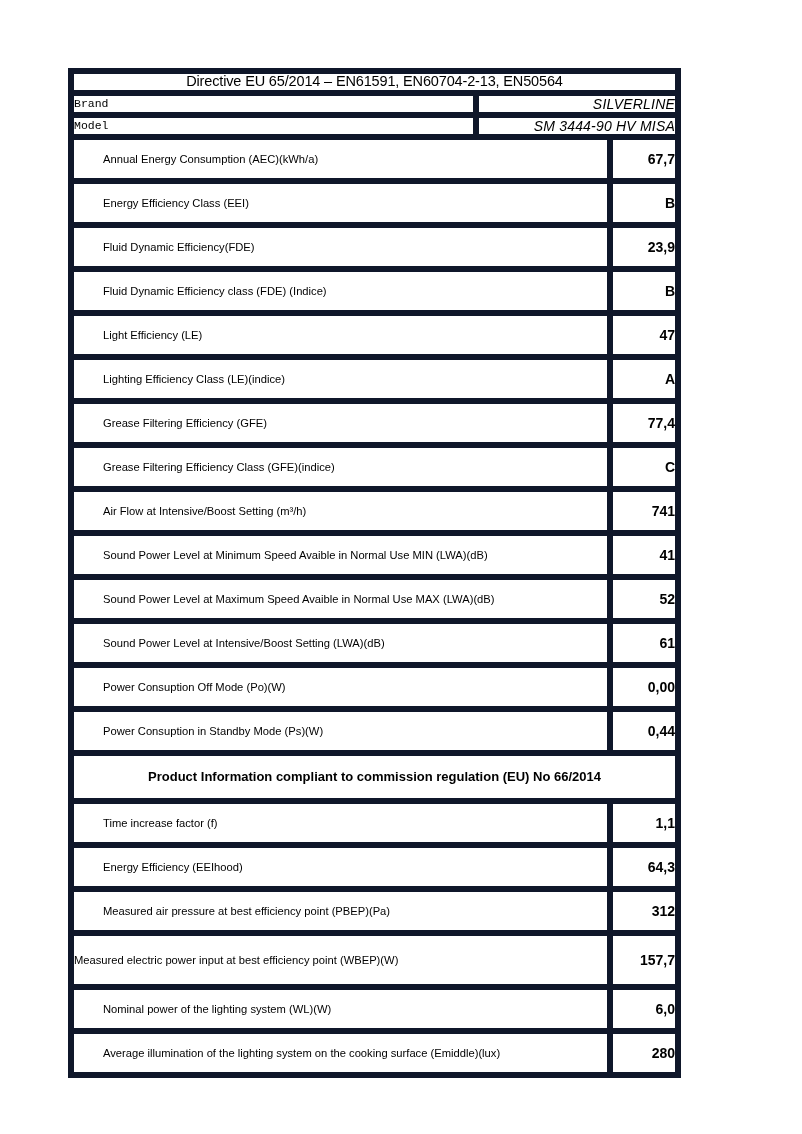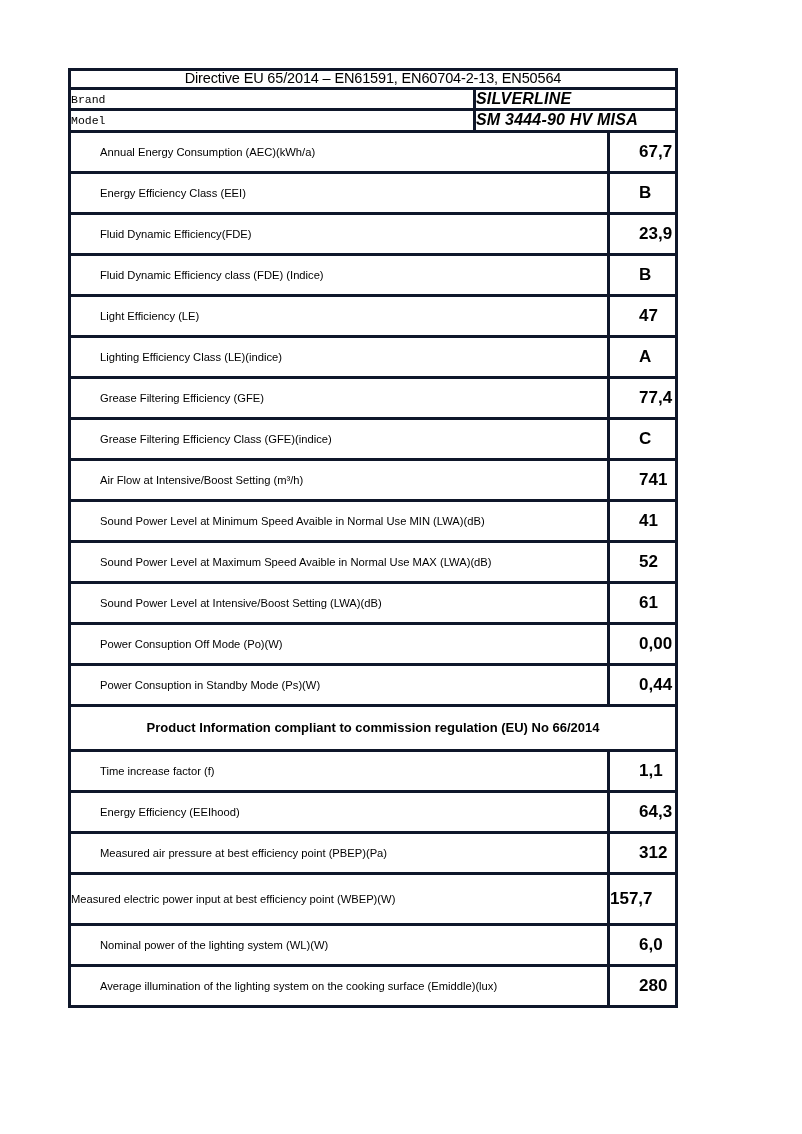--- a/index.html
+++ b/index.html
@@ -23,21 +23,21 @@
     width: 607px;
   }
 
   table.fiche {
     border-collapse: collapse;
     width: 607px;
     table-layout: fixed;
   }
 
   table.fiche td {
-    border: 3px solid #0f172a;
+    border: 6px solid #0f172a;
     padding: 0;
     vertical-align: middle;
   }
 
   
   .title-row td {
     border-bottom: 1px solid #000000;
   }
   .title-cell {
     text-align: center;
@@ -51,41 +51,41 @@
 
   
   .idrow-label {
     font-size: 11.5px;
     font-weight: 400;
     padding: 1px 0 2px 4px;
     line-height: 1.15;
     font-family: Liberation Mono, monospace;
   }
   .idrow-value {
-    text-align: left;
-    font-size: 16px;
-    font-weight: bold;
+    text-align: right;
+    font-size: 14px;
+    font-weight: normal;
     font-style: italic;
     padding: 1px 2px 2px 2px;
     line-height: 1.15;
     letter-spacing: 0.2px;
     font-family: "Liberation Sans", sans-serif;
   }
 
   
   .d-label {
     font-size: 11.2px;
     font-weight: 400;
     padding: 0 4px 0 6px;
     line-height: 1.25;
     font-family: "Liberation Sans", sans-serif;
   }
   .d-value {
-    text-align: left;
-    font-size: 17px;
+    text-align: right;
+    font-size: 14px;
     font-weight: bold;
     padding: 0 2px;
     line-height: 1.2;
     font-family: "Liberation Sans", sans-serif;
   }
 
   tr.r-std td { height: 38px; padding-left: 29px; }
   tr.r-tall td { height: 48px; }
 
   

